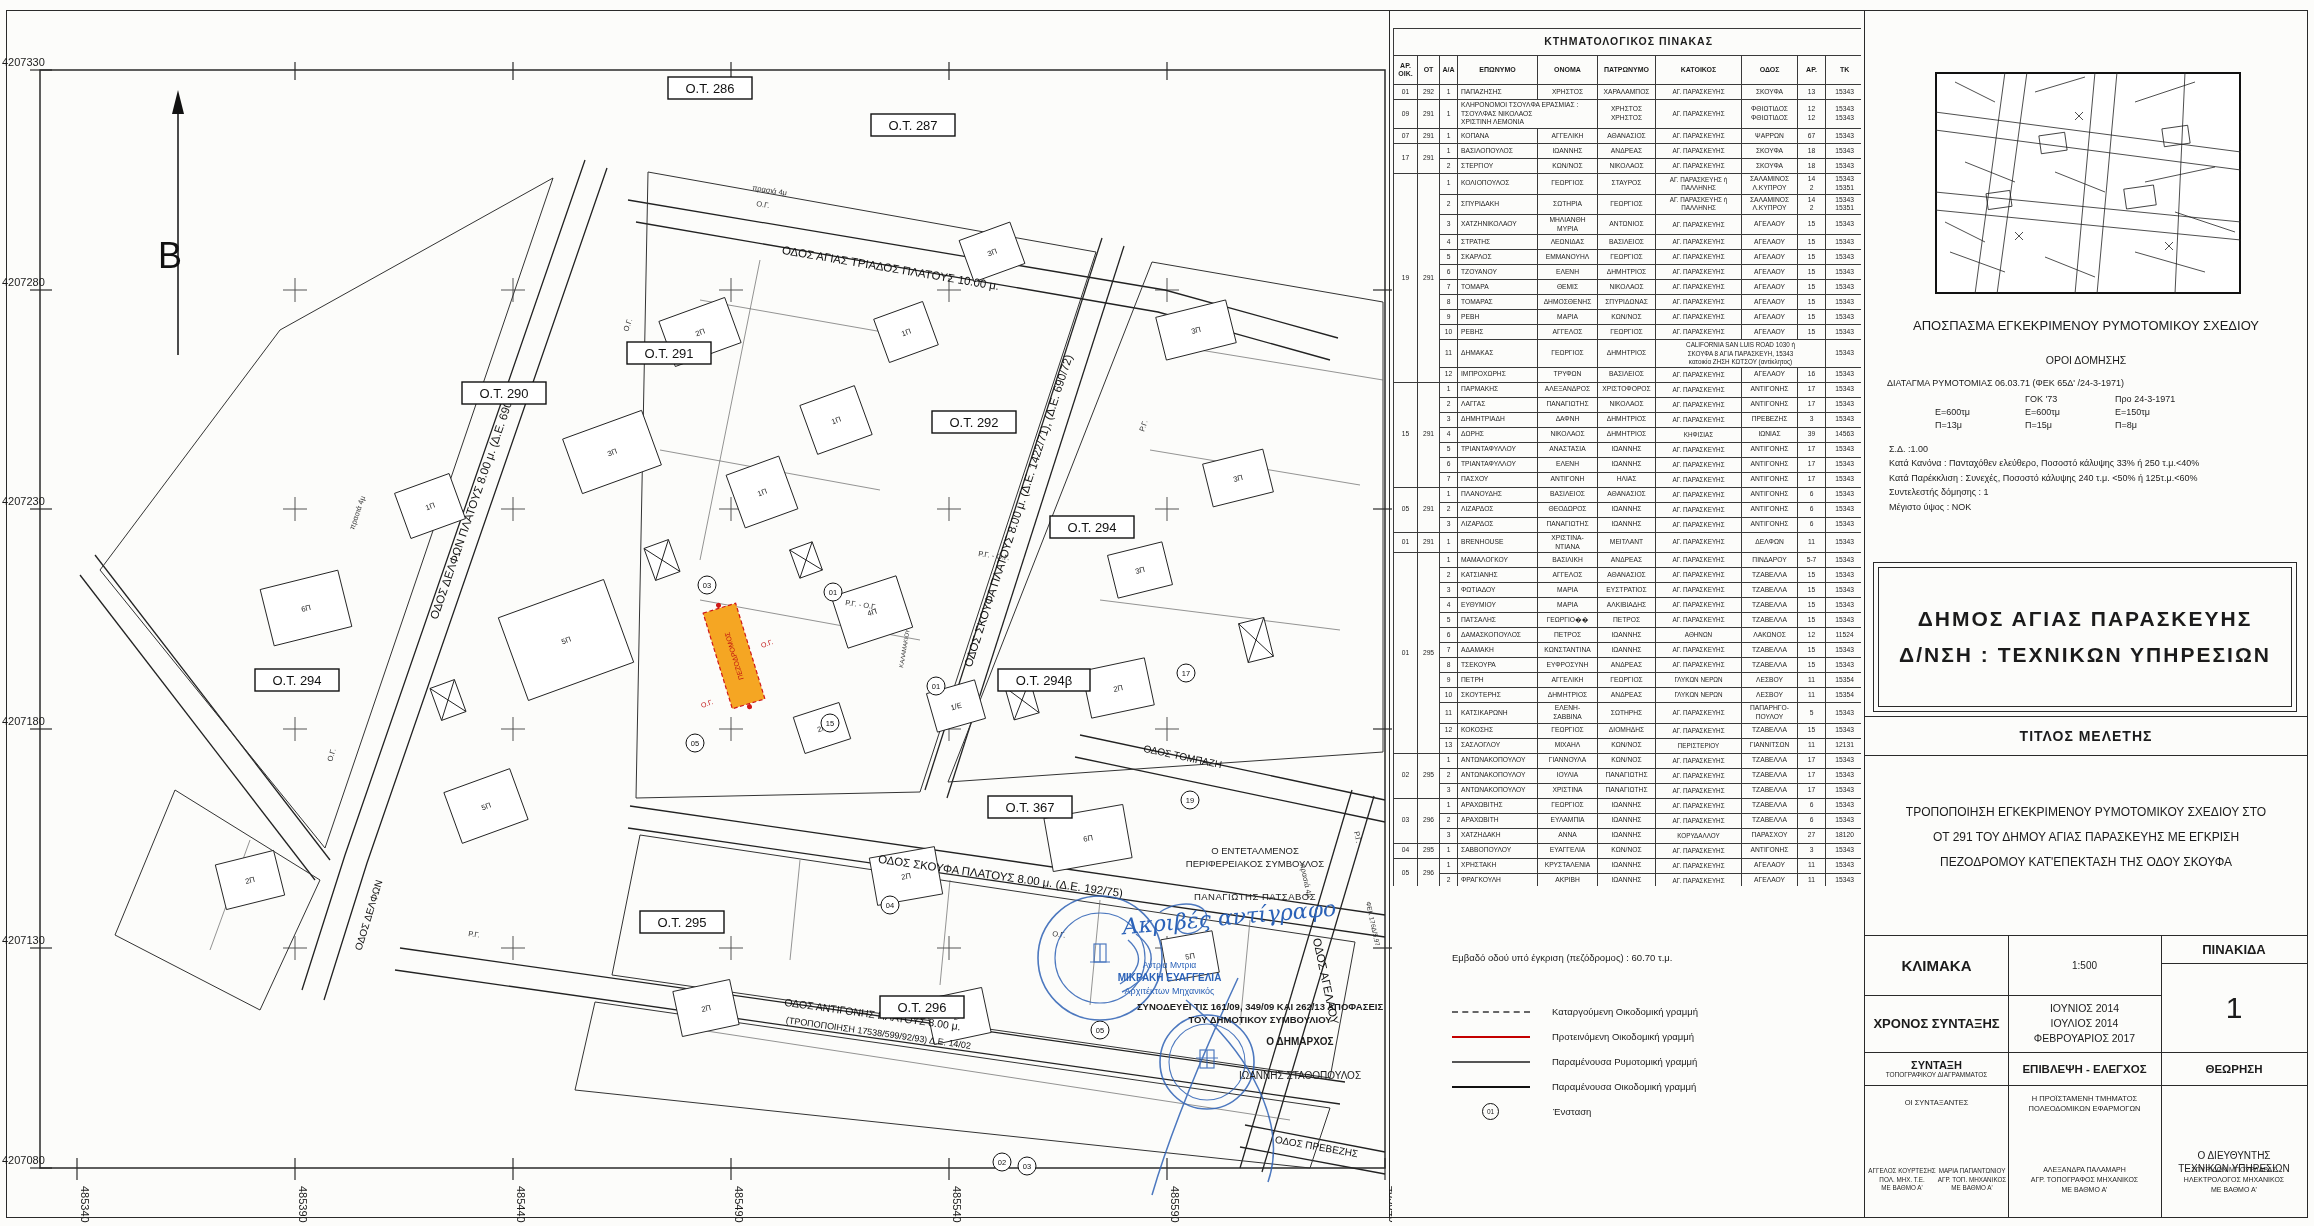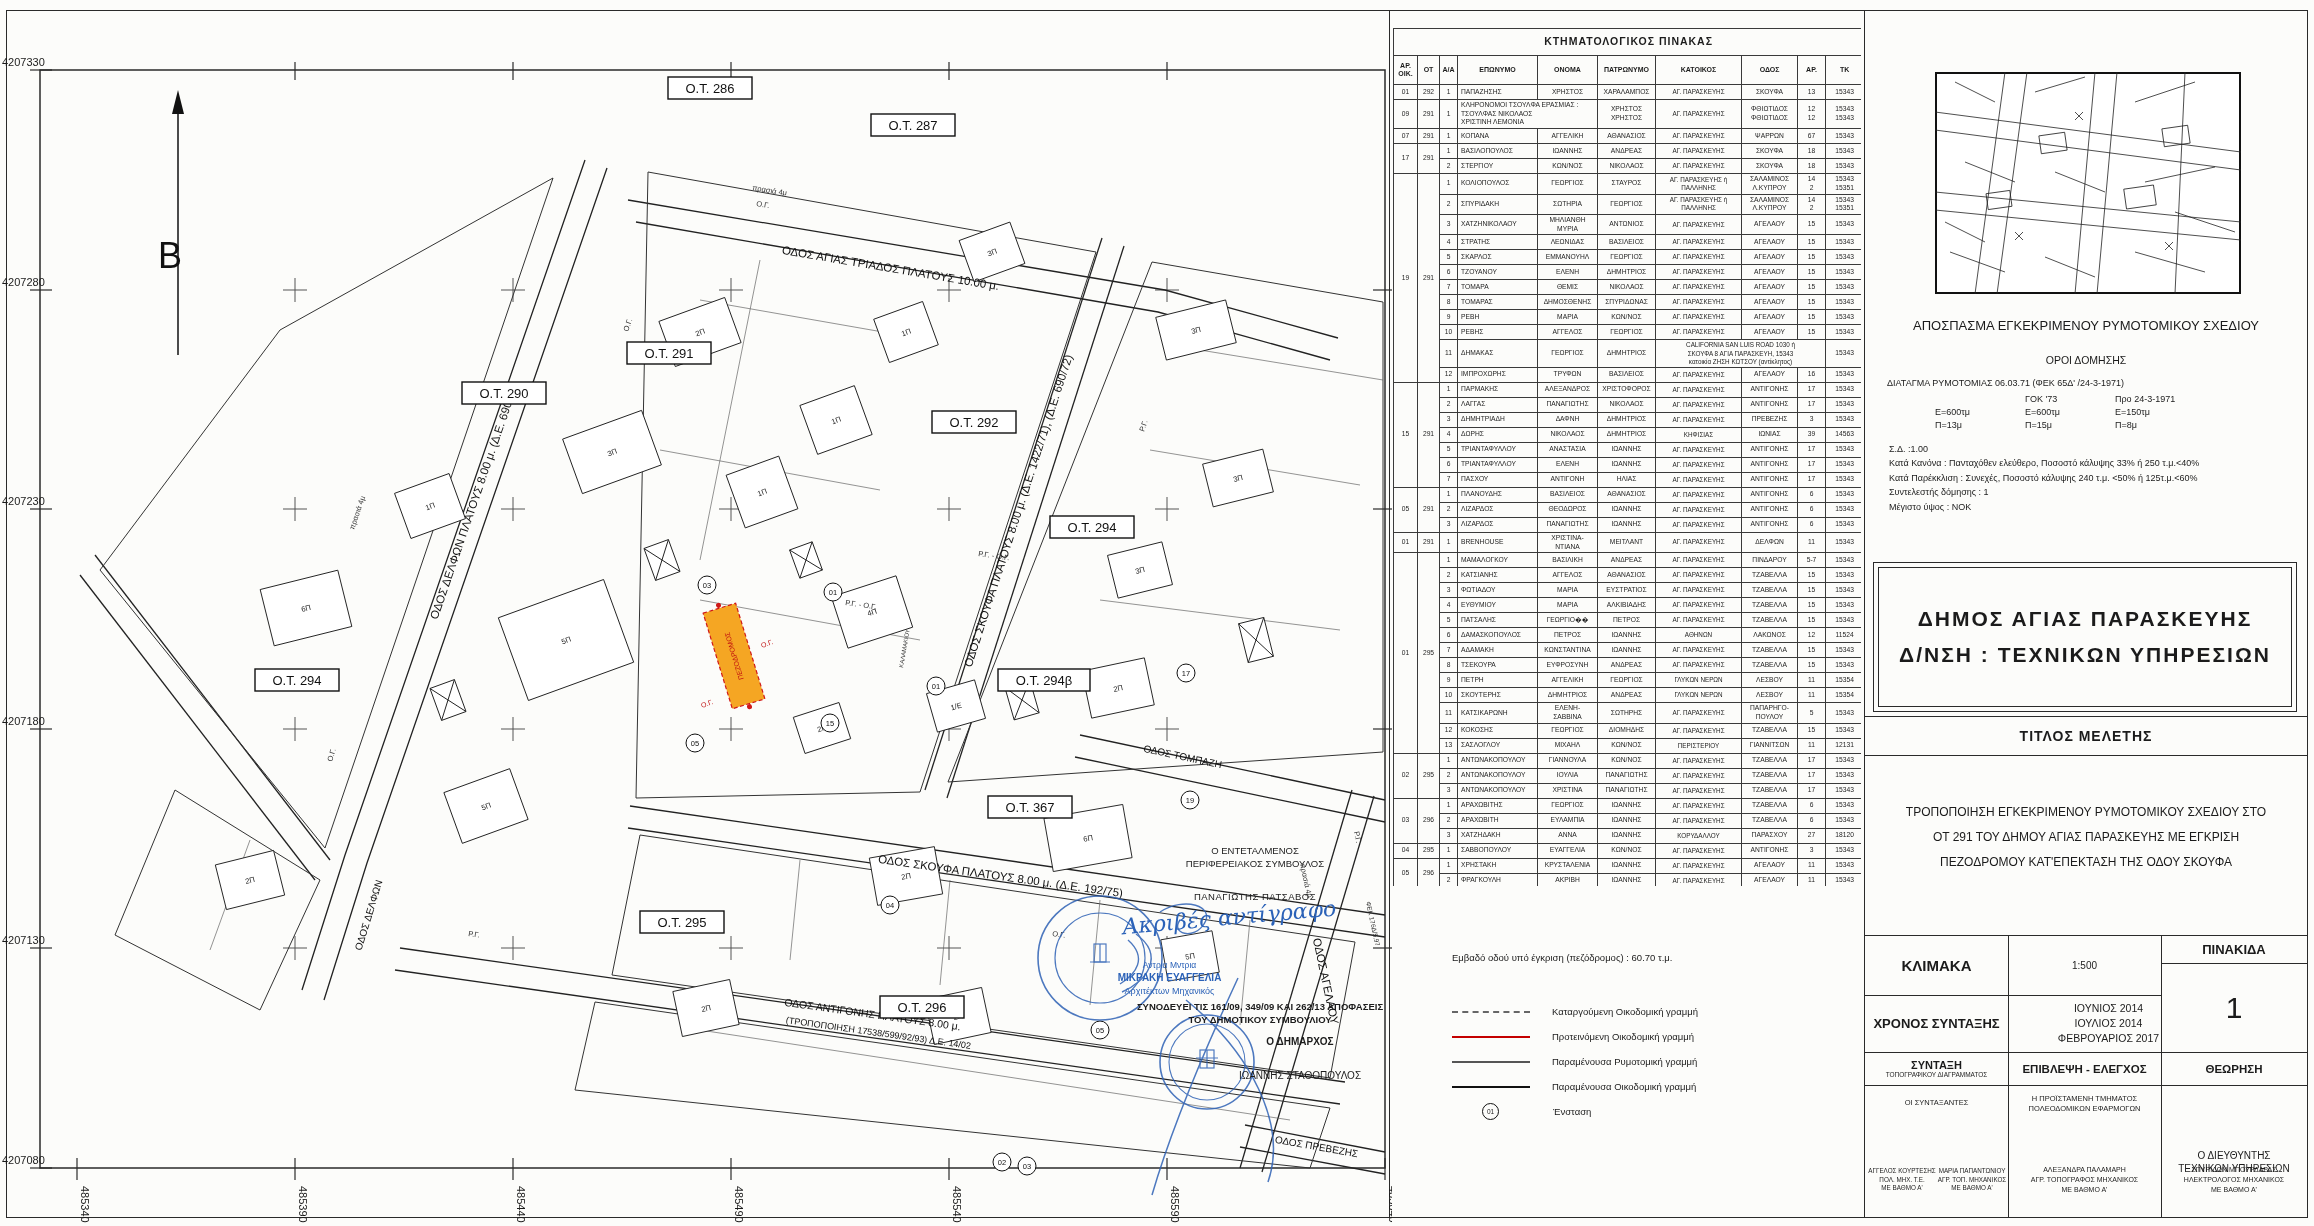--- a/index.html
+++ b/index.html
@@ -1097,21 +1097,21 @@
     <div class="grid-line" style="left:0;top:985px;width:296px;"></div>
     <div class="grid-line" style="left:296px;top:953px;width:146px;"></div>
     <div class="grid-line" style="left:0;top:1042px;width:442px;"></div>
     <div class="grid-line" style="left:0;top:1075px;width:442px;"></div>
 
     <div class="cellbox" style="left:0;top:925px;width:143px;height:60px;font-size:15px;font-weight:bold;">ΚΛΙΜΑΚΑ</div>
     <div class="cellbox" style="left:143px;top:925px;width:153px;height:60px;font-size:10px;">1:500</div>
     <div class="cellbox" style="left:296px;top:925px;width:146px;height:28px;font-size:13px;font-weight:bold;">ΠΙΝΑΚΙΔΑ</div>
     <div class="cellbox" style="left:296px;top:953px;width:146px;height:89px;font-size:30px;">1</div>
     <div class="cellbox" style="left:0;top:985px;width:143px;height:57px;font-size:13px;font-weight:bold;">ΧΡΟΝΟΣ ΣΥΝΤΑΞΗΣ</div>
-    <div class="cellbox pre" style="left:143px;top:985px;width:153px;height:57px;font-size:10.5px;line-height:1.45;margin-left:24px;">ΙΟΥΝΙΟΣ 2014
+    <div class="cellbox pre" style="left:143px;top:985px;width:153px;height:57px;font-size:10.5px;line-height:1.45;">ΙΟΥΝΙΟΣ 2014
 ΙΟΥΛΙΟΣ 2014
 ΦΕΒΡΟΥΑΡΙΟΣ 2017</div>
 
     <div class="cellbox" style="left:0;top:1042px;width:143px;height:33px;flex-direction:column;">
       <span style="font-size:11px;font-weight:bold;">ΣΥΝΤΑΞΗ</span>
       <span style="font-size:6.5px;">ΤΟΠΟΓΡΑΦΙΚΟΥ ΔΙΑΓΡΑΜΜΑΤΟΣ</span>
     </div>
     <div class="cellbox" style="left:143px;top:1042px;width:153px;height:33px;font-size:11.5px;font-weight:bold;">ΕΠΙΒΛΕΨΗ - ΕΛΕΓΧΟΣ</div>
     <div class="cellbox" style="left:296px;top:1042px;width:146px;height:33px;font-size:11.5px;font-weight:bold;">ΘΕΩΡΗΣΗ</div>
 

